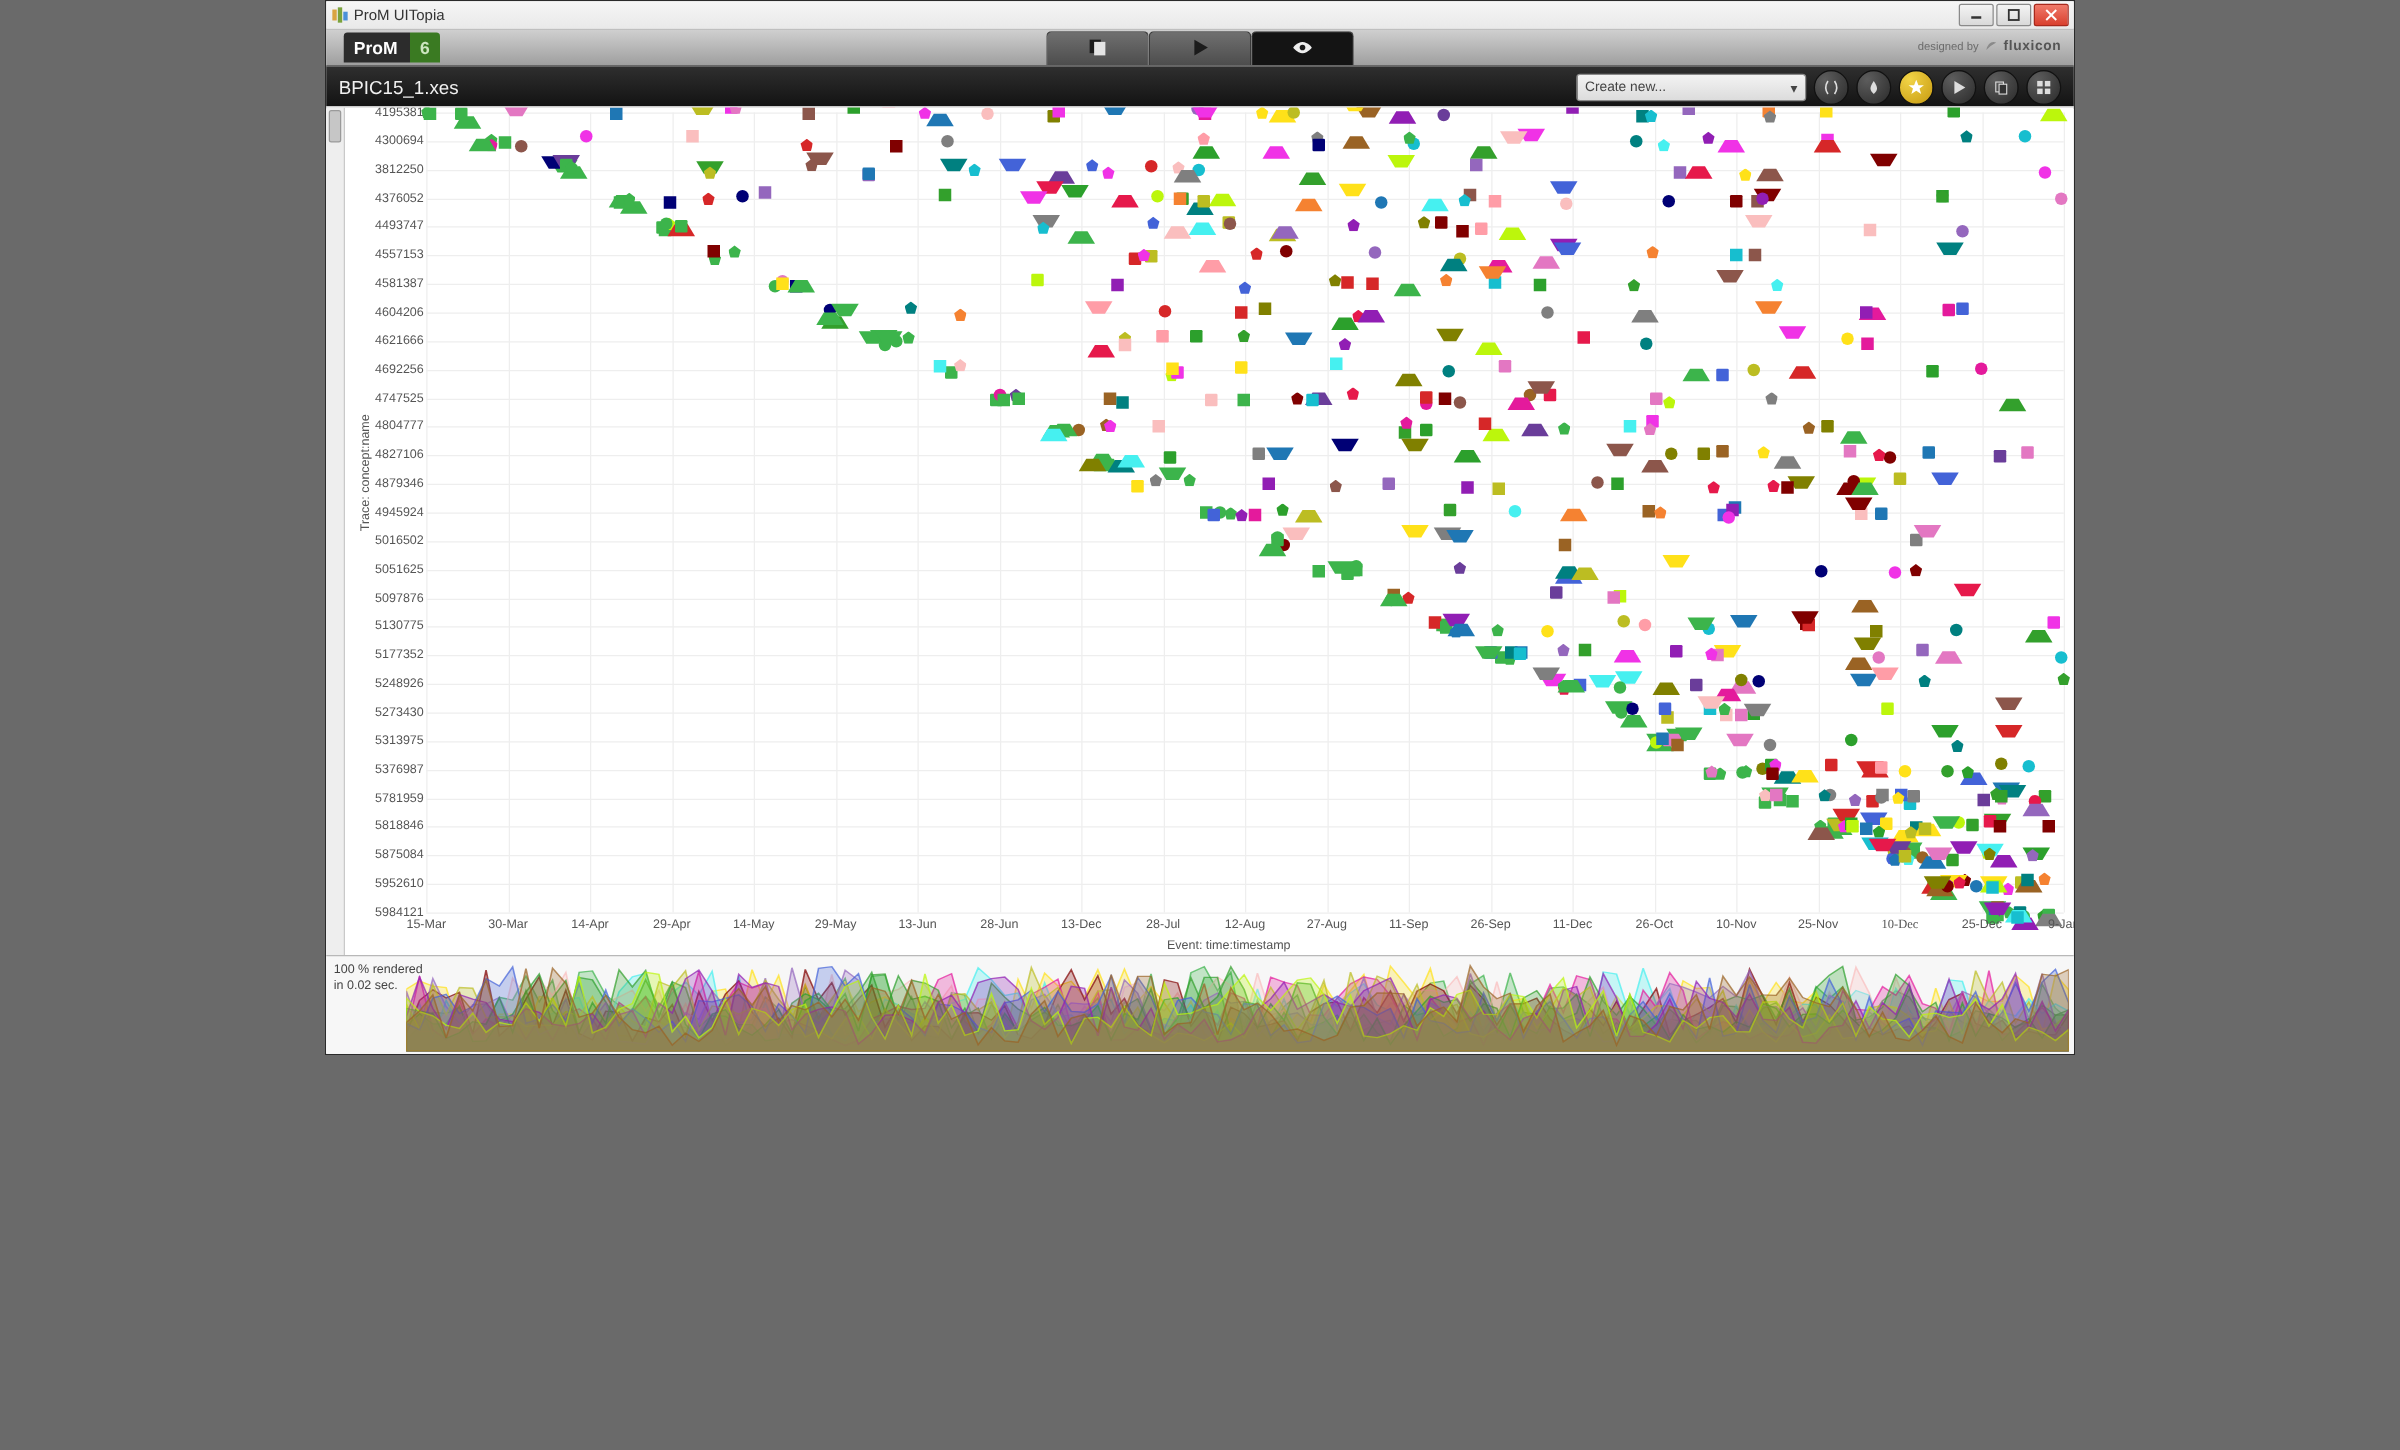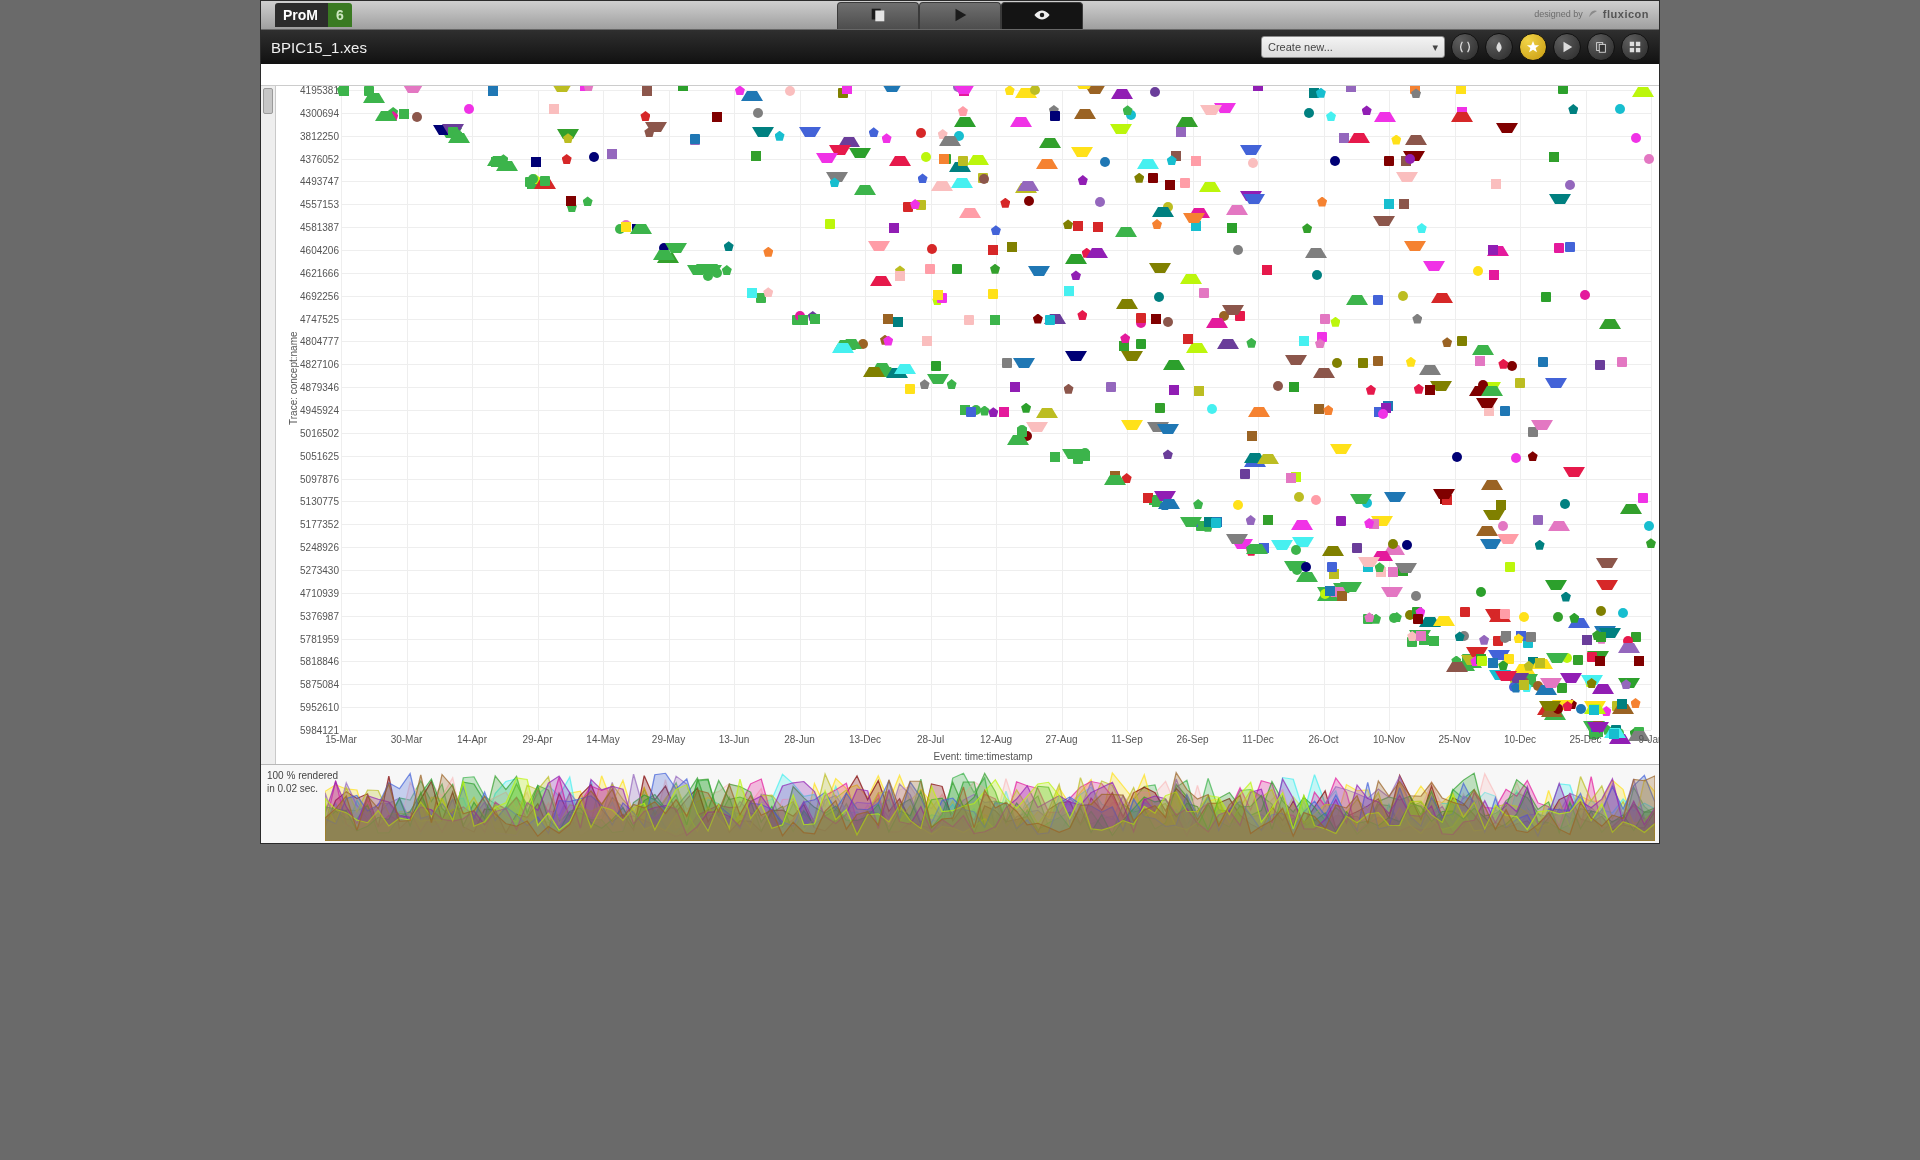--- a/index.html
+++ b/index.html
@@ -54,20 +54,48 @@
   
   .overview{height:78px;border-top:1px solid #b8b8b8;background:#f7f7f7;position:relative;}
   .ov-label{position:absolute;left:6px;top:4px;font-size:10px;color:#444;line-height:1.3;}
   .ov-plot{position:absolute;left:64px;right:4px;top:2px;bottom:2px;}
 </style>
 </head>
 <body>
 
 <div class="win">
 
+  <div class="titlebar">
+    <span class="app-icon">
+      <svg viewBox="0 0 16 16">
+          <rect x="1" y="3" width="4" height="10" fill="#d9a441"></rect>
+          <rect x="6" y="1" width="4" height="14" fill="#7aa23c"></rect>
+          <rect x="11" y="5" width="4" height="8" fill="#4a90d9"></rect>
+        </svg>
+    </span>
+    <span class="title">ProM UITopia</span>
+    <div class="winbtns">
+      <div class="winbtn">
+          <svg width="10" height="10">
+            <line x1="1" y1="7" x2="9" y2="7" stroke="#333" stroke-width="2"></line>
+          </svg>
+        </div>
+      <div class="winbtn">
+          <svg width="10" height="10">
+            <rect x="1" y="1" width="8" height="8" fill="none" stroke="#333" stroke-width="1.5"></rect>
+          </svg>
+        </div>
+      <div class="winbtn close">
+          <svg width="10" height="10">
+            <line x1="1" y1="1" x2="9" y2="9" stroke="#fff" stroke-width="1.5"></line>
+            <line x1="9" y1="1" x2="1" y2="9" stroke="#fff" stroke-width="1.5"></line>
+          </svg>
+        </div>
+    </div>
+  </div>
 
   <div class="topnav">
     <div class="brand">
       <span class="prom">ProM</span>
       <span class="six">6</span>
     </div>
     <div class="centertabs">
       <div class="ctab">
         <span><svg viewBox="0 0 20 20">
               <rect x="3" y="3" width="10" height="12" fill="#1b1b1b"></rect>
@@ -162,21 +190,21 @@
             <div class="ytick" style="top: 42.8571%; transform: translateY(-50%);">4827106</div>
             <div class="ytick" style="top: 46.4286%; transform: translateY(-50%);">4879346</div>
             <div class="ytick" style="top: 50%; transform: translateY(-50%);">4945924</div>
             <div class="ytick" style="top: 53.5714%; transform: translateY(-50%);">5016502</div>
             <div class="ytick" style="top: 57.1429%; transform: translateY(-50%);">5051625</div>
             <div class="ytick" style="top: 60.7143%; transform: translateY(-50%);">5097876</div>
             <div class="ytick" style="top: 64.2857%; transform: translateY(-50%);">5130775</div>
             <div class="ytick" style="top: 67.8571%; transform: translateY(-50%);">5177352</div>
             <div class="ytick" style="top: 71.4286%; transform: translateY(-50%);">5248926</div>
             <div class="ytick" style="top: 75%; transform: translateY(-50%);">5273430</div>
-            <div class="ytick" style="top: 78.5714%; transform: translateY(-50%);">4710939</div>
+            <div class="ytick" style="top: 78.5714%; transform: translateY(-50%);">5313975</div>
             <div class="ytick" style="top: 82.1429%; transform: translateY(-50%);">5376987</div>
             <div class="ytick" style="top: 85.7143%; transform: translateY(-50%);">5781959</div>
             <div class="ytick" style="top: 89.2857%; transform: translateY(-50%);">5818846</div>
             <div class="ytick" style="top: 92.8571%; transform: translateY(-50%);">5875084</div>
             <div class="ytick" style="top: 96.4286%; transform: translateY(-50%);">5952610</div>
             <div class="ytick" style="top: 100%; transform: translateY(-50%);">5984121</div>
           </div>
         <div class="canvas" id="canvas">
             <div class="gridv" style="left: 0%; top: 0px; bottom: 0px; width: 1px;"></div>
             <div class="gridv" style="left: 5%; top: 0px; bottom: 0px; width: 1px;"></div>
@@ -862,21 +890,21 @@
             <div class="xtick" style="left: 40%;">13-Dec</div>
             <div class="xtick" style="left: 45%;">28-Jul</div>
             <div class="xtick" style="left: 50%;">12-Aug</div>
             <div class="xtick" style="left: 55%;">27-Aug</div>
             <div class="xtick" style="left: 60%;">11-Sep</div>
             <div class="xtick" style="left: 65%;">26-Sep</div>
             <div class="xtick" style="left: 70%;">11-Dec</div>
             <div class="xtick" style="left: 75%;">26-Oct</div>
             <div class="xtick" style="left: 80%;">10-Nov</div>
             <div class="xtick" style="left: 85%;">25-Nov</div>
-            <div class="xtick" style="left: 90%;">10-Dec</div>
+            <div class="xtick" style="left: 90%; font-family: Liberation Serif, serif;">10-Dec</div>
             <div class="xtick" style="left: 95%;">25-Dec</div>
             <div class="xtick" style="left: 100%;">9-Jan</div>
           </div>
         <div class="xlabel-axis">Event: time:timestamp</div>
       </div>
     </div>
     <div class="overview">
       <div class="ov-label">
         <span>100 % rendered</span><br>
         <span>in 0.02 sec.</span>

